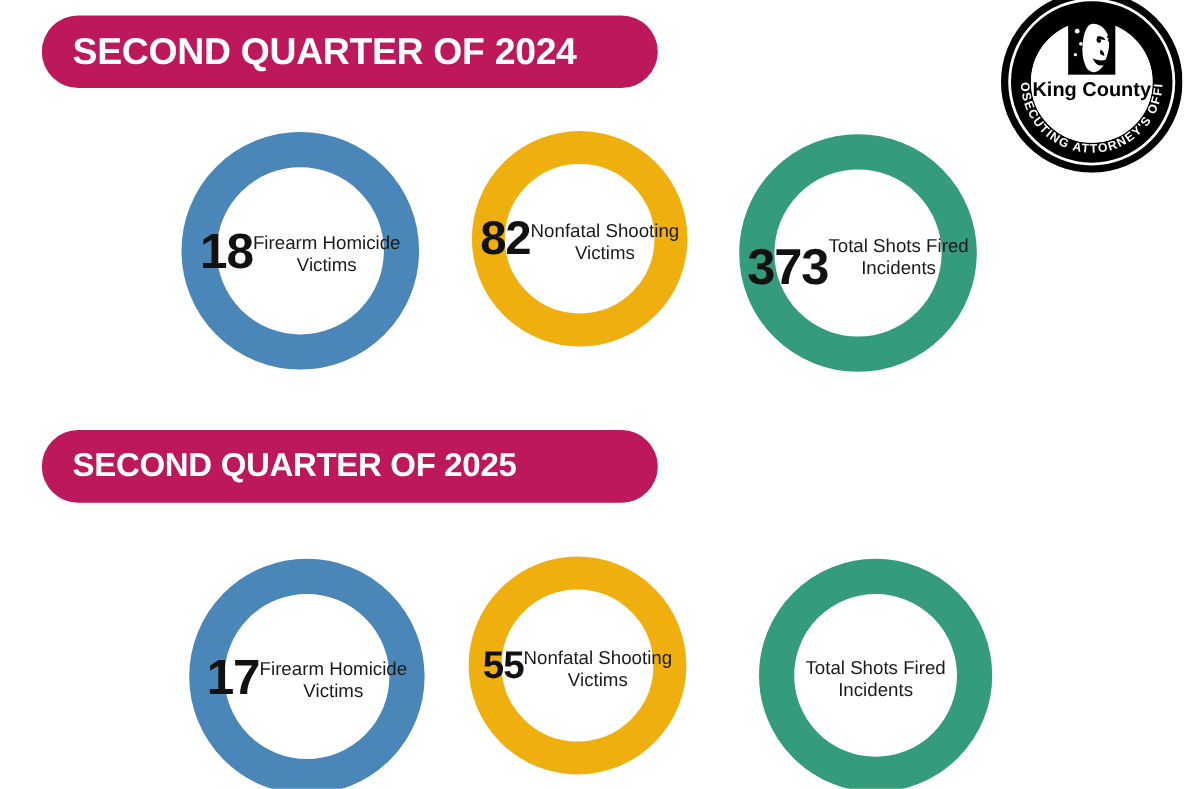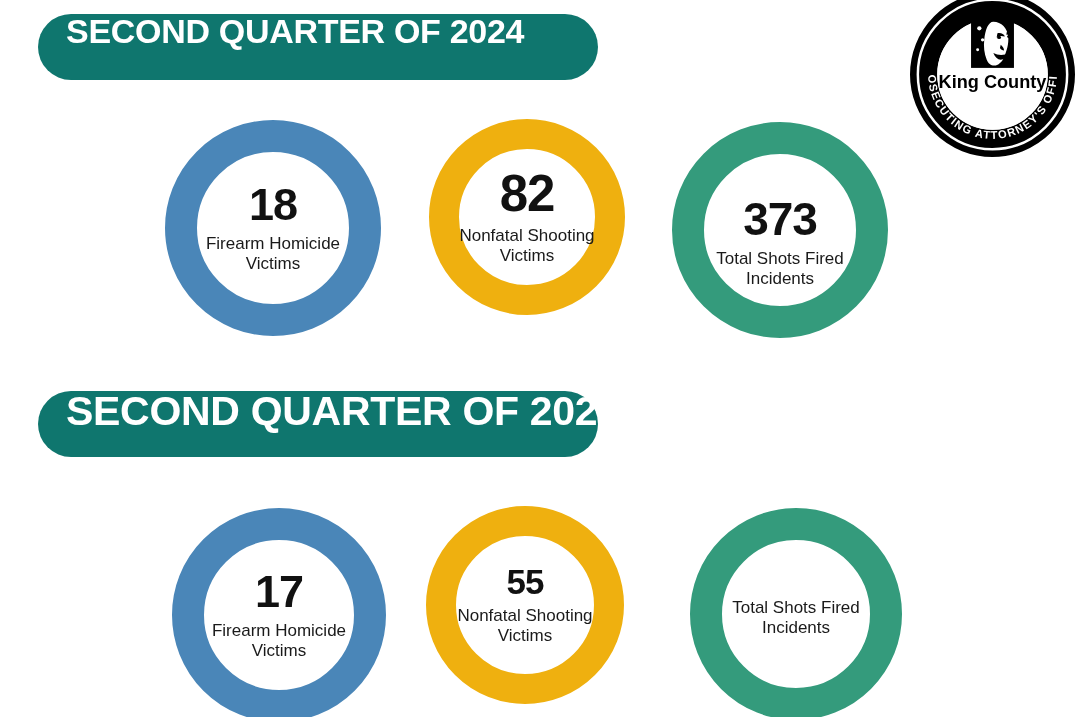--- a/index.html
+++ b/index.html
@@ -20,21 +20,22 @@
     width: 1080px;
     height: 717px;
     background: #ffffff;
     overflow: hidden;
   }
 
   
   .section-pill {
     position: absolute;
     display: flex;
-    background: #0f766e;
+    align-items: center;
+    background: #be185d;
     border-radius: 44px;
     box-sizing: border-box;
     padding: 0 28px;
   }
   .section-pill .pill-label {
     color: #ffffff;
     font-family: "Liberation Sans", sans-serif;
     font-weight: bold;
     letter-spacing: -0.3px;
     white-space: nowrap;
@@ -48,40 +49,39 @@
     height: 66px;
   }
   #pill-2024 .pill-label { font-size: 34px; }
 
   #pill-2025 {
     left: 38px;
     top: 391px;
     width: 560px;
     height: 66px;
   }
-  #pill-2025 .pill-label { font-size: 41px; }
+  #pill-2025 .pill-label { font-size: 30px; }
 
   
   .stat-circle {
     position: absolute;
     border-radius: 50%;
     box-sizing: border-box;
     display: flex;
     flex-direction: column;
     align-items: center;
     justify-content: center;
     background: #ffffff;
   }
   .stat-inner {
     position: absolute;
     left: 50%;
     top: 50%;
     transform: translate(-50%, -50%);
     display: flex;
-    flex-direction: column;
     align-items: center;
     justify-content: center;
     width: 150%;
     pointer-events: none;
   }
   .stat-value {
     font-family: "Liberation Sans", sans-serif;
     font-weight: bold;
     color: #111111;
     line-height: 1;
@@ -103,21 +103,21 @@
     border: 32px solid #4a86b8;
   }
   #circle-2024-homicide .stat-value { font-size: 45px; }
   #circle-2024-homicide .stat-label { font-size: 17px; }
 
   #circle-2024-nonfatal {
     left: 429px; top: 119px;
     width: 196px; height: 196px;
     border: 30px solid #efb00f;
   }
-  #circle-2024-nonfatal .stat-value { font-size: 51px; }
+  #circle-2024-nonfatal .stat-value { font-size: 43px; }
   #circle-2024-nonfatal .stat-label { font-size: 17px; }
 
   #circle-2024-shotsfired {
     left: 672px; top: 122px;
     width: 216px; height: 216px;
     border: 32px solid #349b7c;
   }
   #circle-2024-shotsfired .stat-value { font-size: 46px; margin-top: 24px; }
   #circle-2024-shotsfired .stat-label { font-size: 17px; }
 

